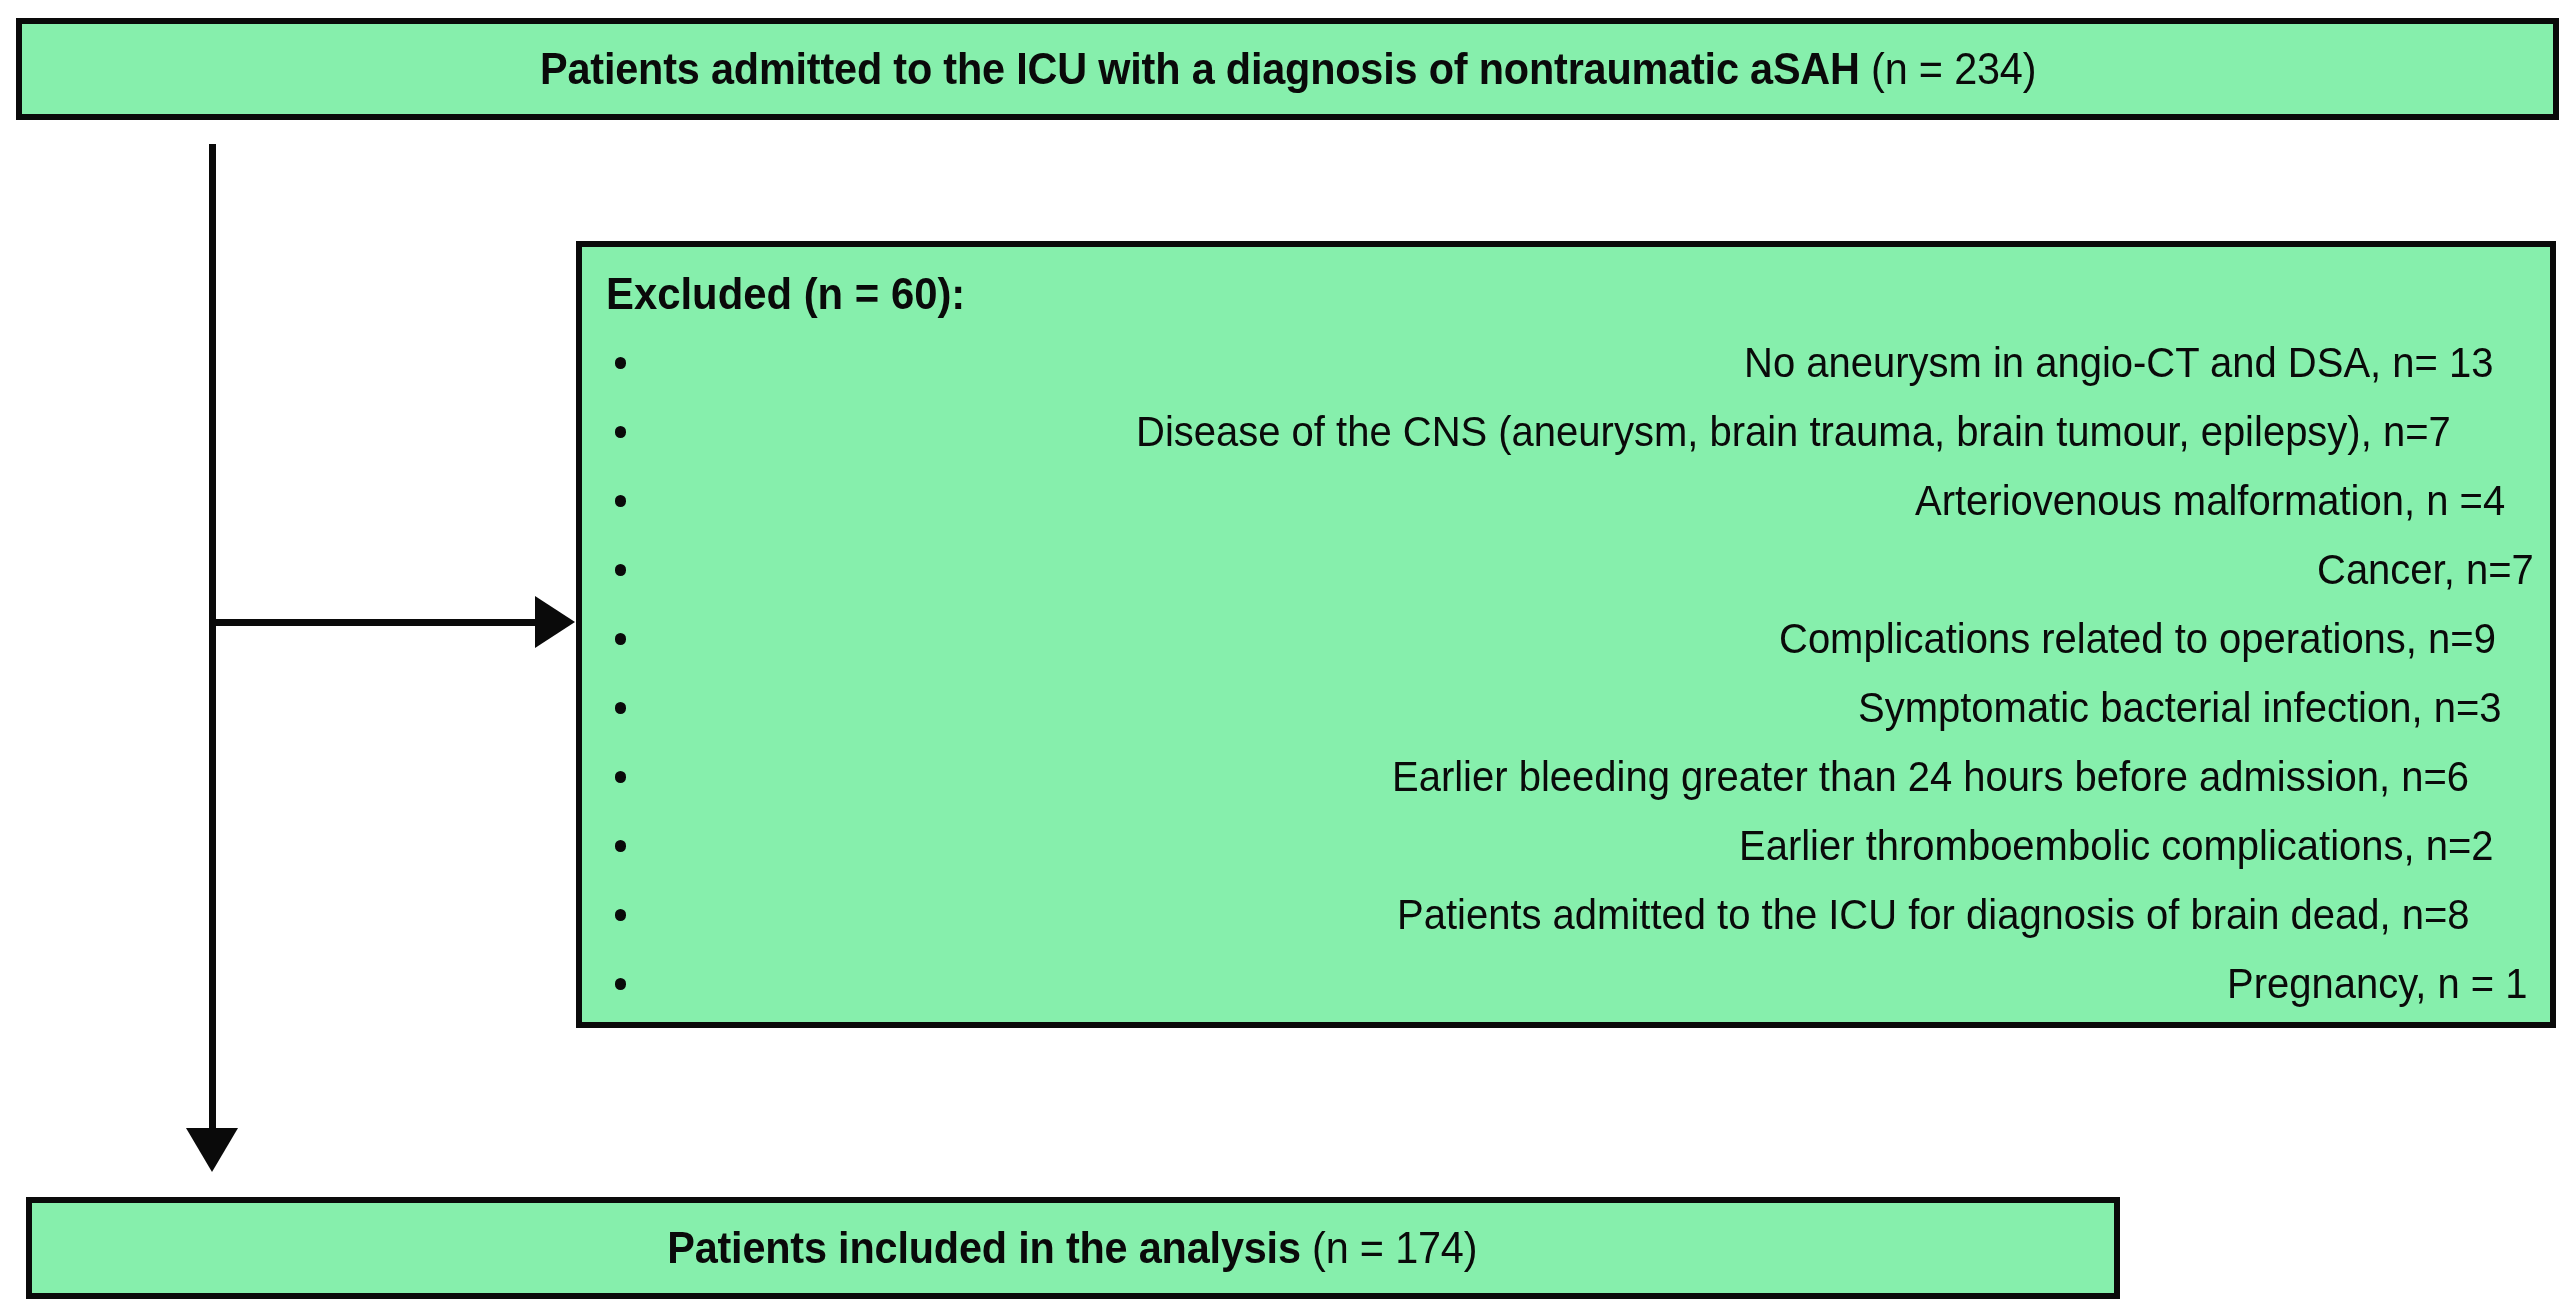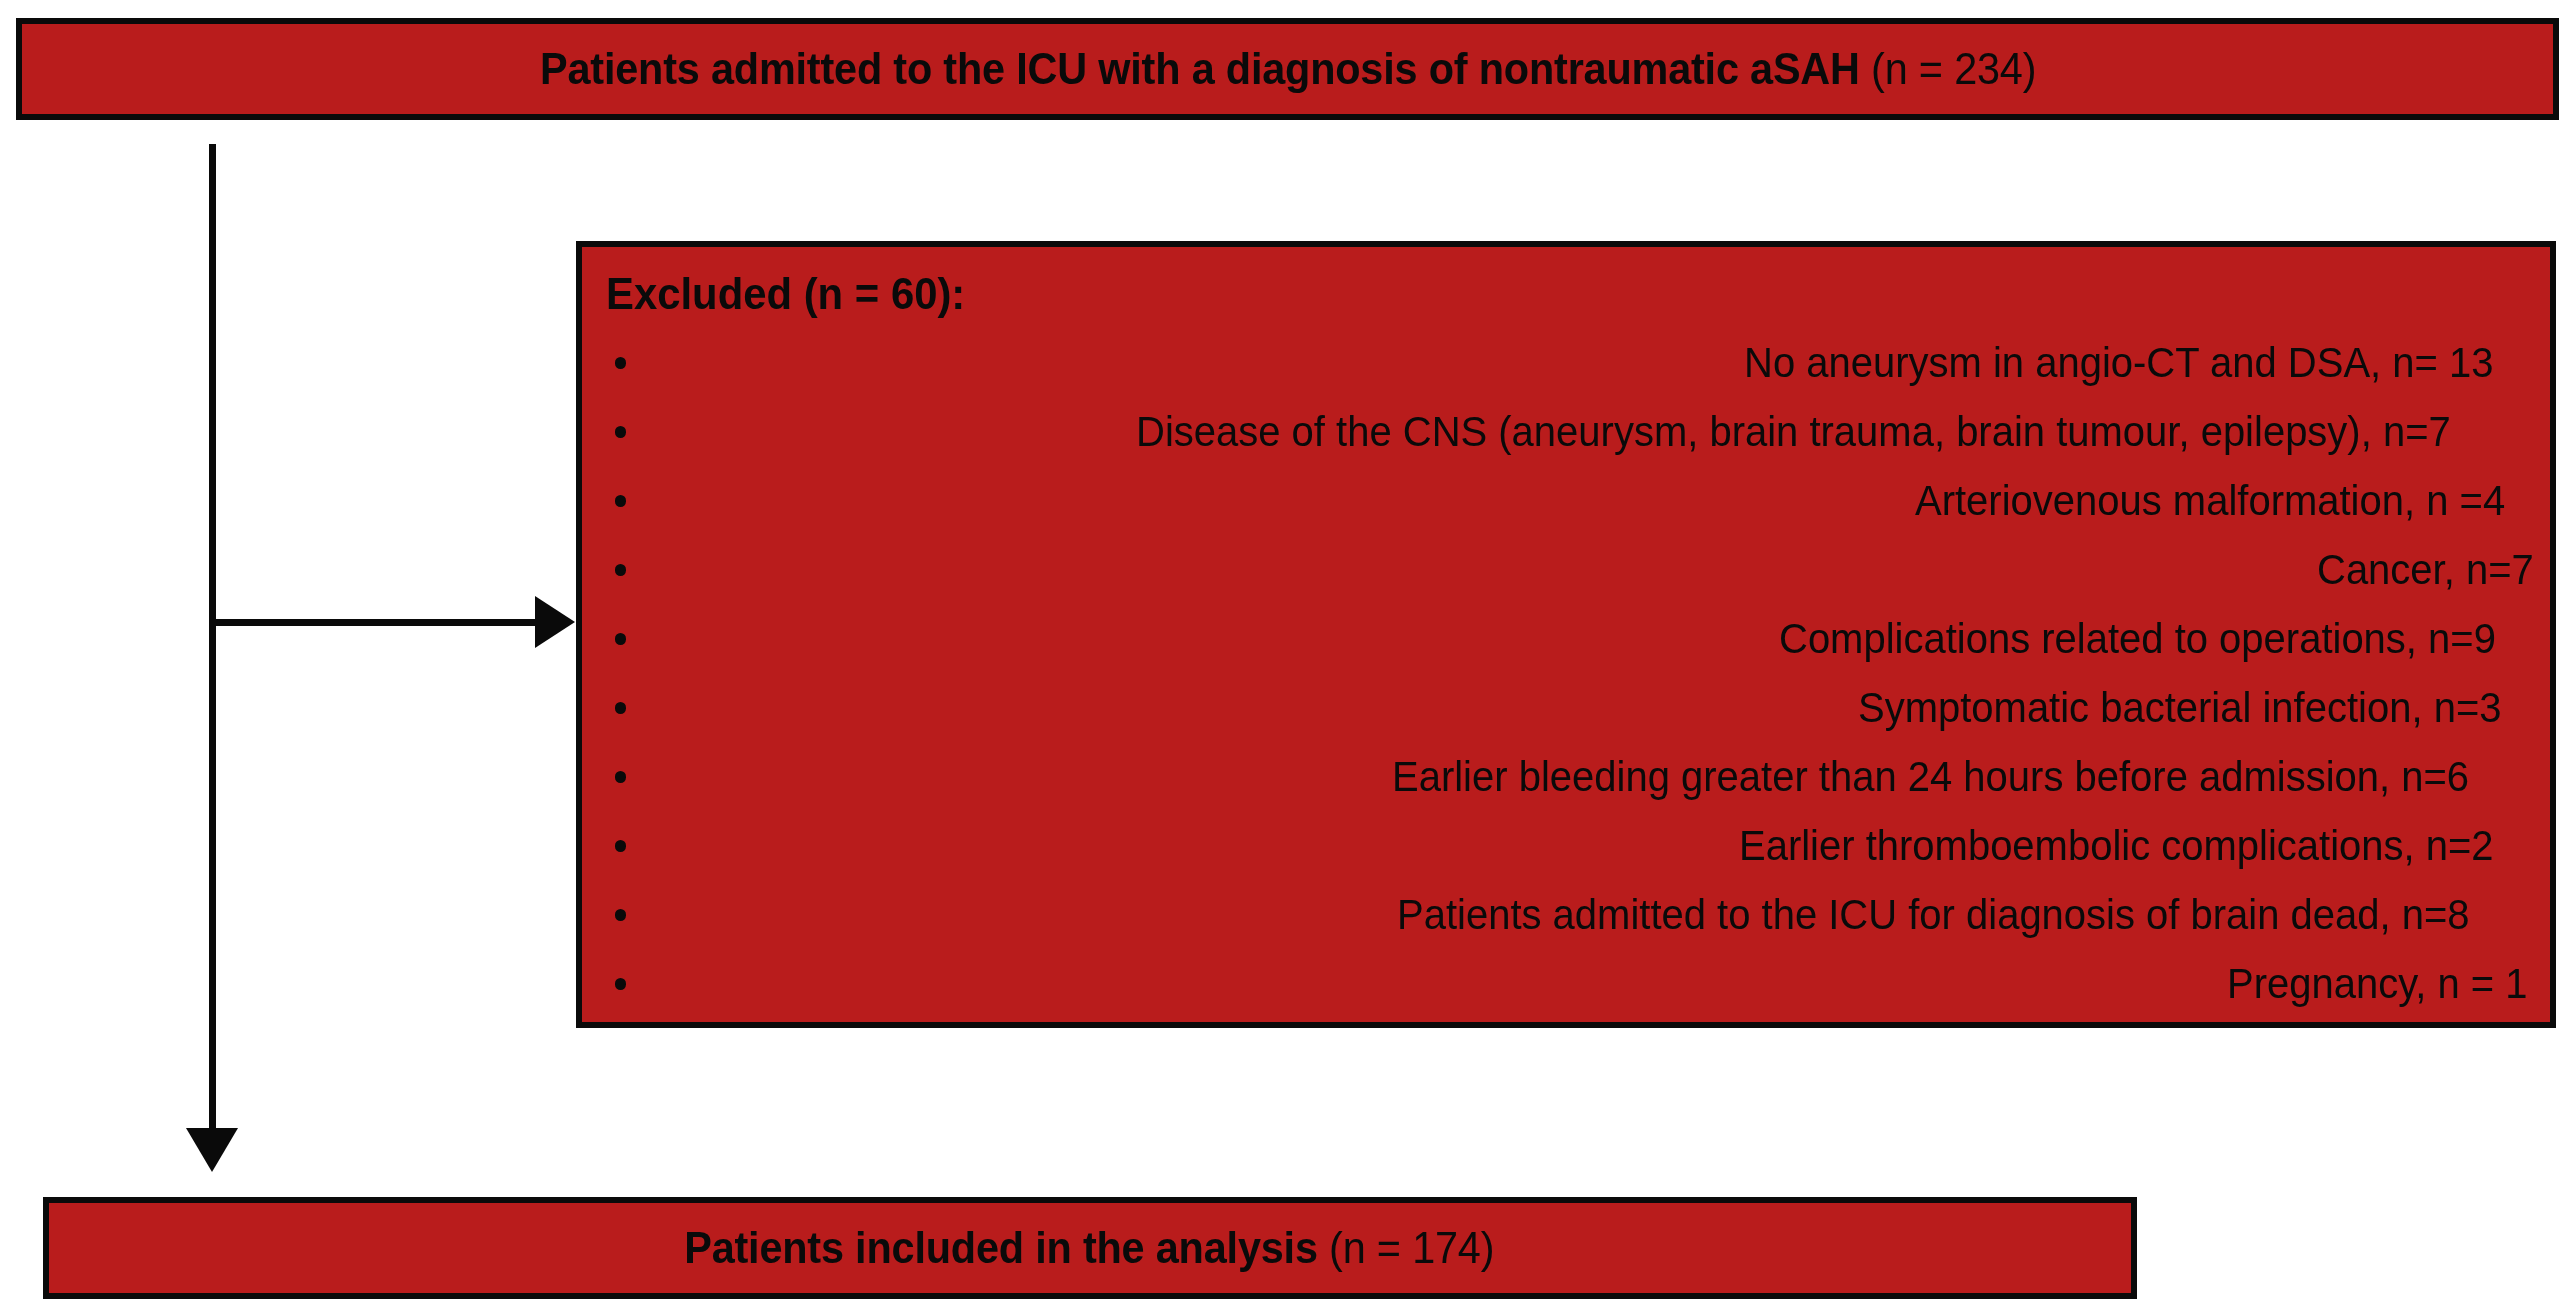--- a/index.html
+++ b/index.html
@@ -13,21 +13,21 @@
     height: 1315px;
     background: #ffffff;
     font-family: "Liberation Sans", "DejaVu Sans", sans-serif;
     overflow: hidden;
   }
 
   
   .flow-box {
     position: absolute;
     box-sizing: border-box;
-    background: #b91c1c;
+    background: #86efac;
     border: 6.4px solid #0a0a0a;
   }
 
   #top-box {
     left: 16.4px;
     top: 18px;
     width: 2543px;
     height: 102px;
     display: flex;
     align-items: center;
@@ -35,21 +35,20 @@
   }
 
   #bottom-box {
     left: 25.5px;
     top: 1197px;
     width: 2094px;
     height: 102px;
     display: flex;
     align-items: center;
     justify-content: center;
-    margin-left: 17px;
   }
 
   #excluded-box {
     left: 576px;
     top: 241px;
     width: 1980px;
     height: 787px;
     padding: 23.6px 0 0 23.6px;
   }
 

